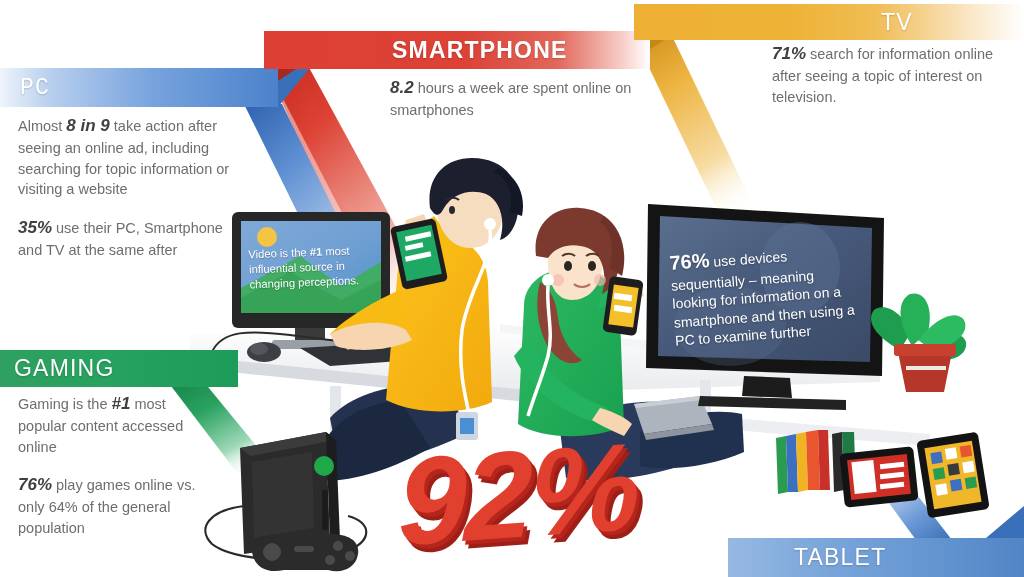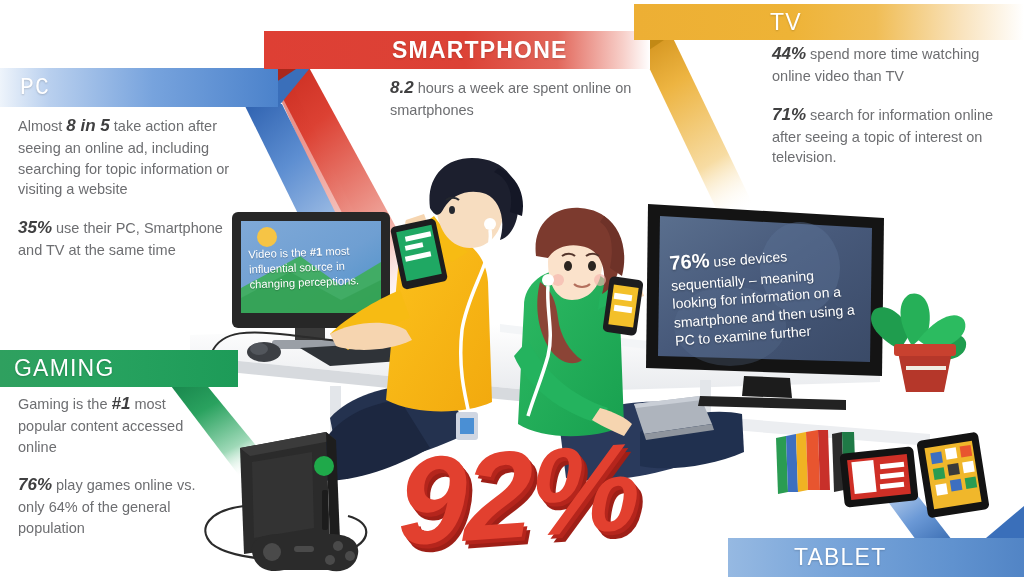--- a/index.html
+++ b/index.html
@@ -24,21 +24,21 @@
   #ribbon-pc .ribbon-label{position:relative;margin-left:20px;font-family:Liberation Mono, monospace;}
 
   
   #ribbon-sp{left:264px;top:31px;width:386px;height:38px;}
   #ribbon-sp .ribbon-bar{
     background:linear-gradient(90deg,#de3f34 0%,#dc4236 52%,#e2675b 76%,#f7cfc9 93%,#ffffff 100%);
   }
   #ribbon-sp .ribbon-label{position:relative;margin-left:128px;font-weight:bold;}
 
   
-  #ribbon-tv{left:634px;top:4px;width:390px;height:36px;}
+  #ribbon-tv{left:634px;top:4px;width:390px;height:36px;justify-content:center;}
   #ribbon-tv .ribbon-bar{
     background:linear-gradient(90deg,#edaf34 0%,#eeb336 40%,#f0bd55 62%,#f9e3bd 84%,#ffffff 100%);
   }
   #ribbon-tv .ribbon-label{position:relative;margin-left:136px;}
 
   
   #ribbon-gm{left:0;top:350px;width:238px;height:37px;}
   #ribbon-gm .ribbon-bar{
     background:linear-gradient(90deg,#2fa05f 0%,#27a25f 45%,#1d9b58 100%);
   }
@@ -377,37 +377,34 @@
     <span class="ribbon-label">GAMING</span>
   </div>
 
   <div class="ribbon" id="ribbon-tb">
     <div class="ribbon-bar"></div>
     <span class="ribbon-label">TABLET</span>
   </div>
 
   <div class="txt" id="txt-pc">
     <p class="para">
-      <span>Almost </span><span class="pn">8 in 5</span><span> take action after seeing an online ad, including searching for topic information or visiting a website</span>
-    </p>
-    <p class="para">
-      <span></span><span class="pn">35%</span><span> use their PC, Smartphone and TV at the same time</span>
+      <span>Almost </span><span class="pn">8 in 9</span><span> take action after seeing an online ad, including searching for topic information or visiting a website</span>
+    </p>
+    <p class="para">
+      <span></span><span class="pn">35%</span><span> use their PC, Smartphone and TV at the same after</span>
     </p>
   </div>
 
   <div class="txt" id="txt-sp">
     <p class="para">
       <span></span><span class="pn">8.2</span><span> hours a week are spent online on smartphones</span>
     </p>
   </div>
 
   <div class="txt" id="txt-tv">
-    <p class="para">
-      <span></span><span class="pn">44%</span><span> spend more time watching online video than TV</span>
-    </p>
     <p class="para">
       <span></span><span class="pn">71%</span><span> search for information online after seeing a topic of interest on television.</span>
     </p>
   </div>
 
   <div class="txt" id="txt-gm">
     <p class="para">
       <span>Gaming is the </span><span class="pn">#1</span><span> most popular content accessed online</span>
     </p>
     <p class="para">

